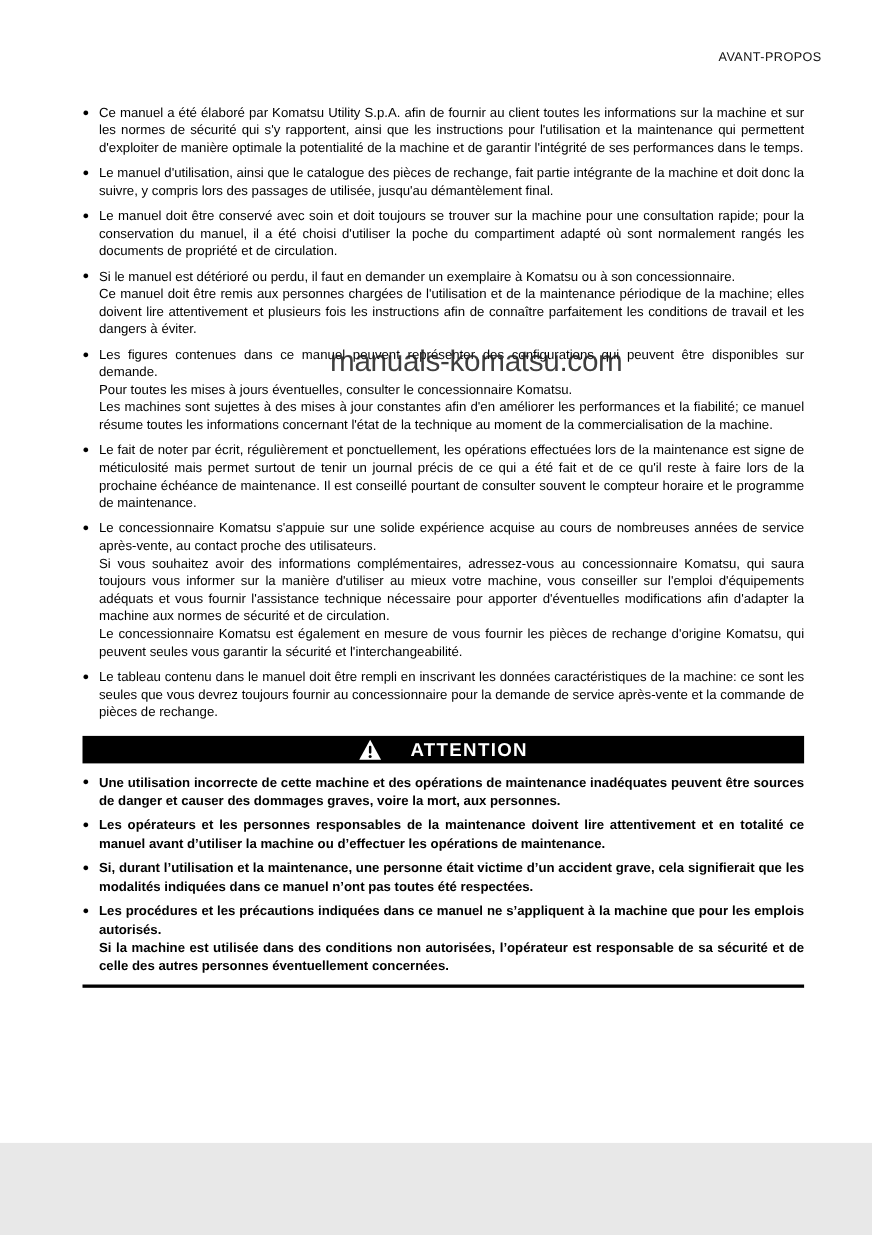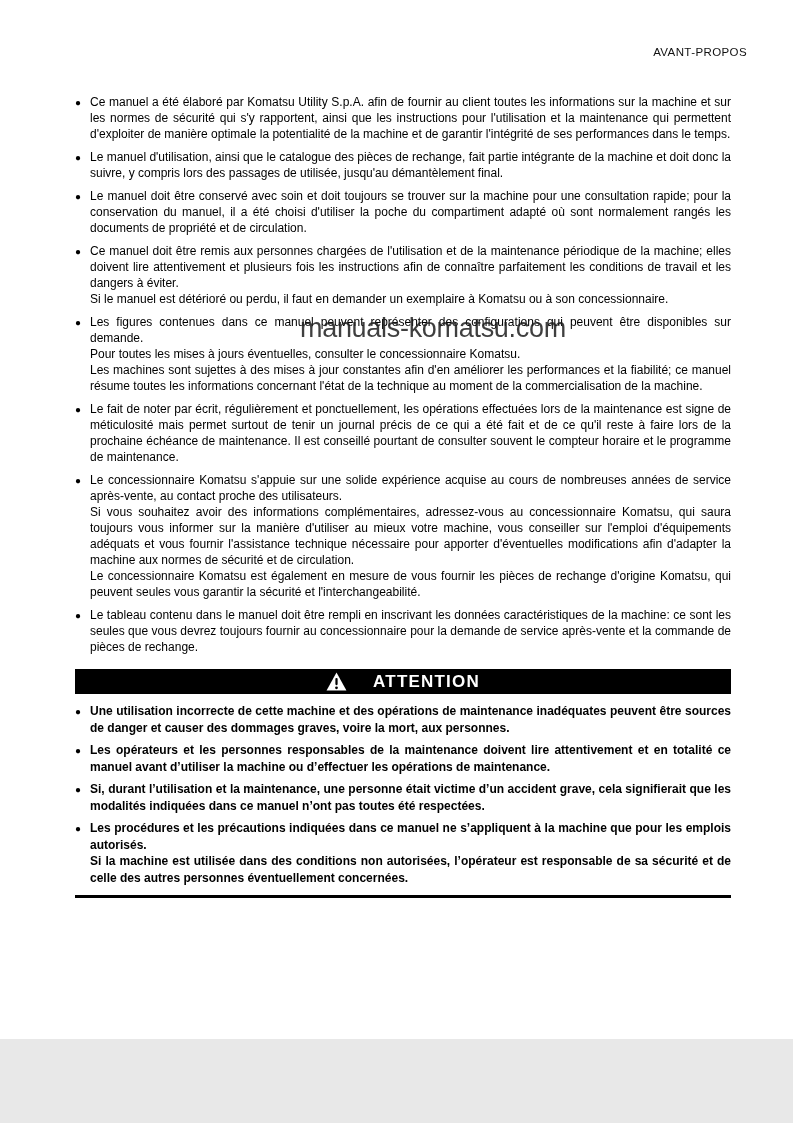--- a/index.html
+++ b/index.html
@@ -131,22 +131,22 @@
       <div class="bullet">
         <span class="marker">●</span>
         <div class="btext">
             <p>Le manuel doit être conservé avec soin et doit toujours se trouver sur la machine pour une consultation rapide; pour la conservation du manuel, il a été choisi d'utiliser la poche du compartiment adapté où sont normalement rangés les documents de propriété et de circulation.</p>
           </div>
       </div>
 
       <div class="bullet">
         <span class="marker">●</span>
         <div class="btext">
+          <p>Si le manuel est détérioré ou perdu, il faut en demander un exemplaire à Komatsu ou à son concessionnaire.</p>
           <p>Ce manuel doit être remis aux personnes chargées de l'utilisation et de la maintenance périodique de la machine; elles doivent lire attentivement et plusieurs fois les instructions afin de connaître parfaitement les conditions de travail et les dangers à éviter.</p>
-          <p>Si le manuel est détérioré ou perdu, il faut en demander un exemplaire à Komatsu ou à son concessionnaire.</p>
         </div>
       </div>
 
       <div class="bullet">
         <span class="marker">●</span>
         <div class="btext">
           <p>Les figures contenues dans ce manuel peuvent représenter des configurations qui peuvent être disponibles sur demande.</p>
           <p>Pour toutes les mises à jours éventuelles, consulter le concessionnaire Komatsu.</p>
           <p>Les machines sont sujettes à des mises à jour constantes afin d'en améliorer les performances et la fiabilité; ce manuel résume toutes les informations concernant l'état de la technique au moment de la commercialisation de la machine.</p>
         </div>

